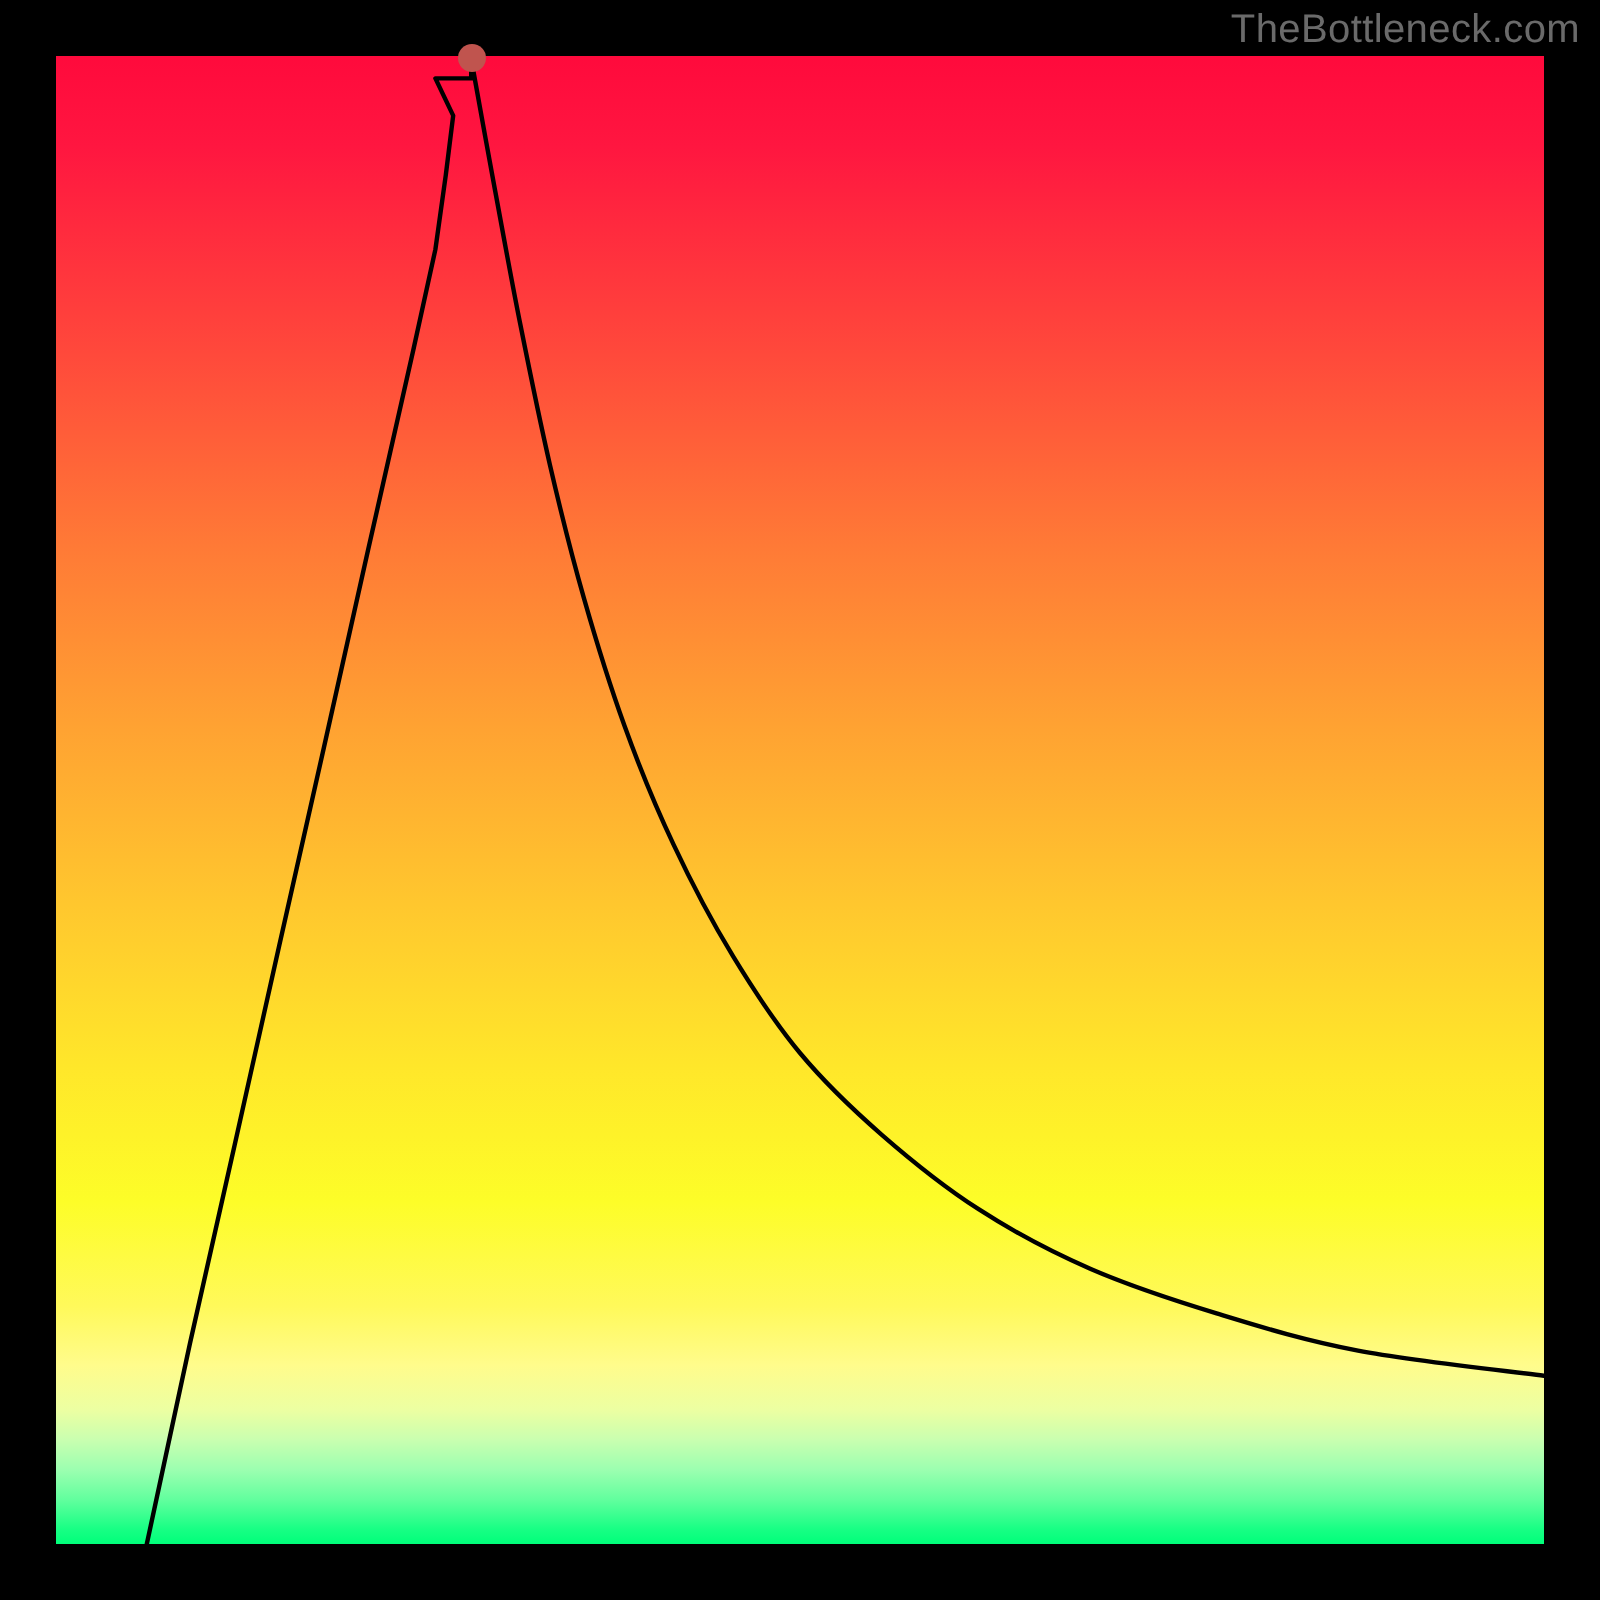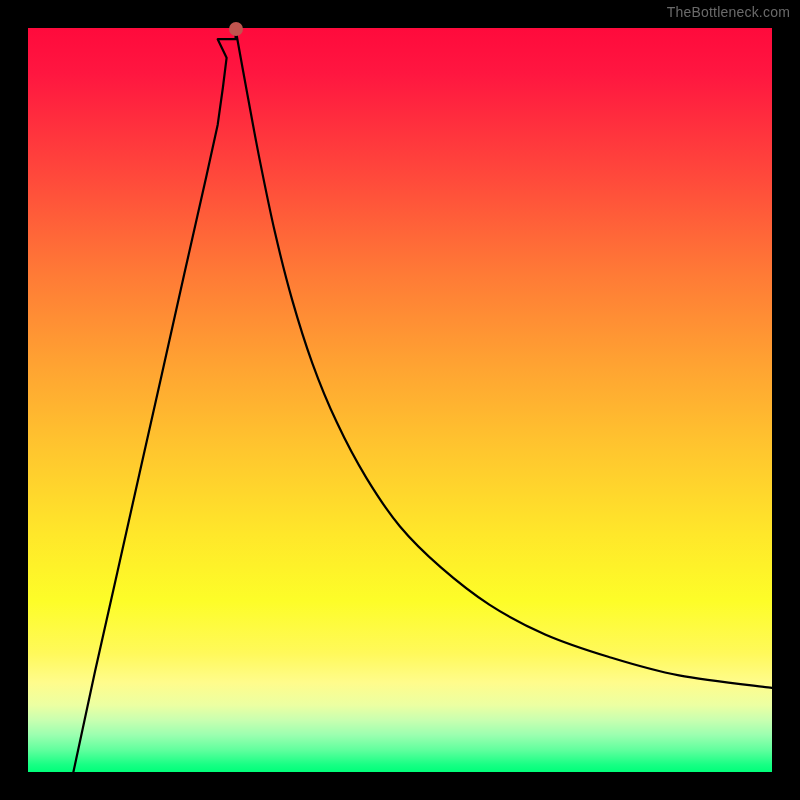--- a/index.html
+++ b/index.html
@@ -53,21 +53,21 @@
     height: 14px;
     border-radius: 50%;
     background: #c0544e;
     transform: translate(-50%, -50%);
   }
   .watermark {
     position: absolute;
     top: 4px;
     right: 10px;
     color: #6a6a6a;
-    font-size: 14px;
+    font-size: 20px;
     font-weight: 500;
     letter-spacing: 0.2px;
     user-select: none;
   }
 </style>
 </head>
 <body>
 
 <div class="watermark">TheBottleneck.com</div>
 

